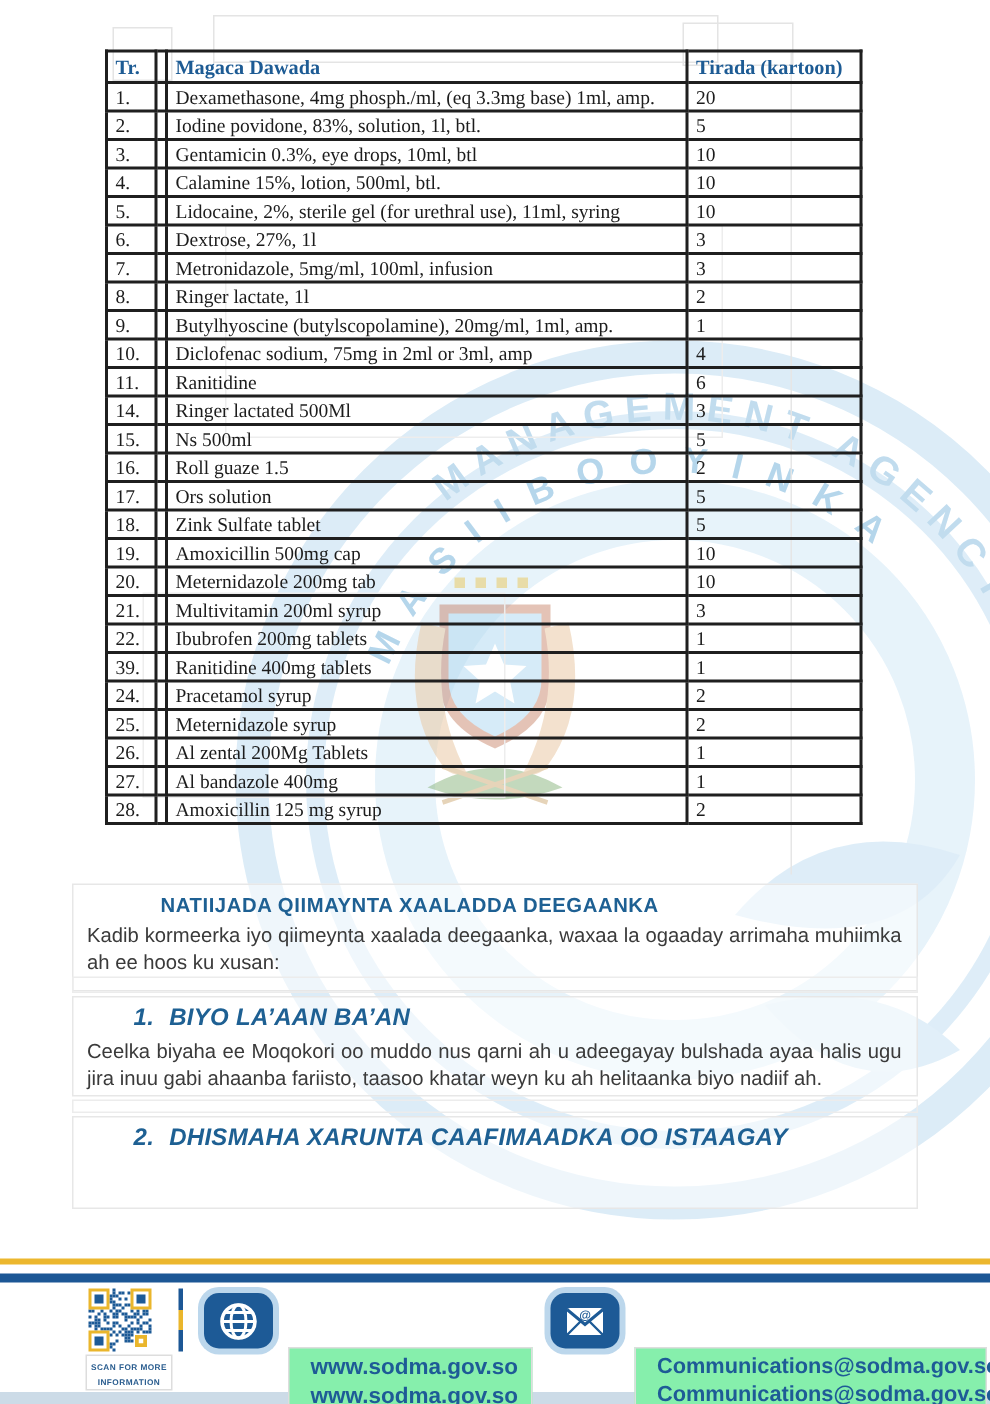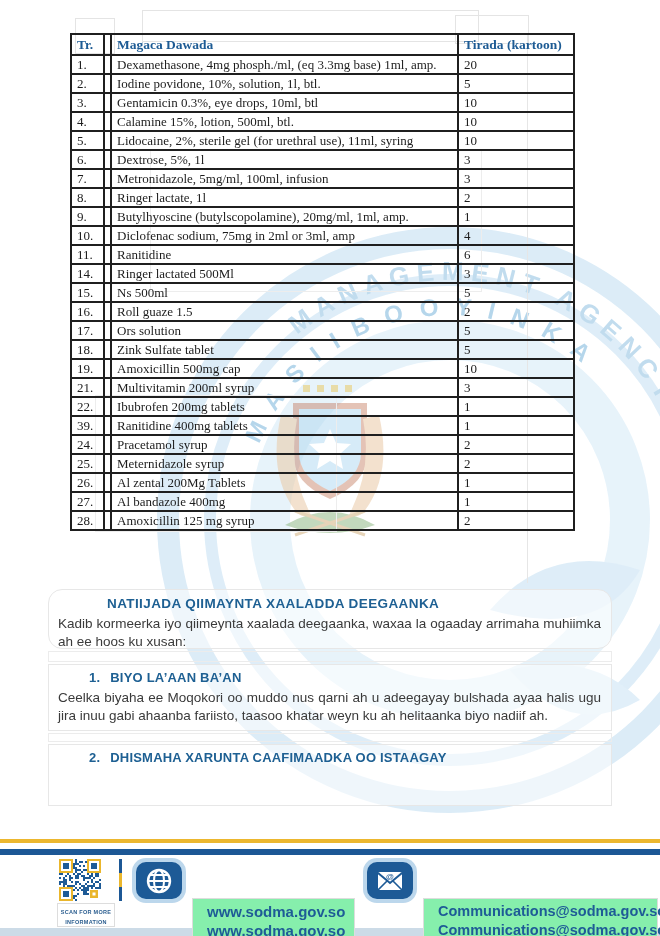--- a/index.html
+++ b/index.html
@@ -19,21 +19,21 @@
   table.meds th,table.meds td{border:2px solid #1f1f1f;font-family:"Liberation Serif",serif;font-size:13px;padding:0 5px;height:17px;line-height:16px;white-space:nowrap;overflow:hidden;}
   table.meds th{color:#1d5b94;font-weight:bold;text-align:left;height:19px;font-size:13.5px;}
   table.meds td{color:#1c1c1c;}
   table.meds .gut{padding:0;}
 
   
   .tblock{position:absolute;left:48px;width:564px;z-index:2;border:1px solid #e7e7e7;background:rgba(255,255,255,.55);box-sizing:border-box;}
   .gapbox{position:absolute;left:48px;width:564px;z-index:2;border:1px solid #ececec;box-sizing:border-box;}
   .main-title{font-size:13.5px;font-weight:bold;color:#1e6093;letter-spacing:.4px;padding:6px 0 4px 58px;}
   .para{font-size:13.5px;color:#3a3a3a;text-align:justify;line-height:1.36;padding:0 10px 6px 9px;}
-  .sub-title{font-size:13px;font-weight:bold;color:#1e6093;padding:5px 0 4px 40px;letter-spacing:.2px;}
+  .sub-title{font-size:16px;font-weight:bold;color:#1e6093;padding:5px 0 4px 40px;letter-spacing:.2px;font-style:italic;}
   .sub-title .num{margin-right:10px;}
 
   
   .rule-gold{position:absolute;left:0;top:839px;width:660px;height:4px;background:#ecb72e;z-index:2;}
   .rule-blue{position:absolute;left:0;top:849px;width:660px;height:6px;background:#1c5795;z-index:2;}
   .qr{position:absolute;left:58px;top:858px;width:44px;height:44px;z-index:3;}
   .qr-label{position:absolute;left:57px;top:903px;width:58px;height:24px;border:1px solid #ddd;z-index:3;
             font-size:5.5px;font-weight:bold;color:#2a5d8f;text-align:center;line-height:10px;padding-top:3px;box-sizing:border-box;letter-spacing:.3px;}
   .fdivider{position:absolute;left:119px;top:859px;width:3px;height:42px;z-index:3;
             background:linear-gradient(to bottom,#1c5795 0 34%,#eab62c 34% 66%,#1c5795 66% 100%);}
@@ -113,21 +113,21 @@
     <tbody id="meds-body">
         <tr>
           <td>1.</td>
           <td class="gut"></td>
           <td>Dexamethasone, 4mg phosph./ml, (eq 3.3mg base) 1ml, amp.</td>
           <td>20</td>
         </tr>
         <tr>
           <td>2.</td>
           <td class="gut"></td>
-          <td>Iodine povidone, 10%, solution, 1l, btl.</td>
+          <td>Iodine povidone, 83%, solution, 1l, btl.</td>
           <td>5</td>
         </tr>
         <tr>
           <td>3.</td>
           <td class="gut"></td>
           <td>Gentamicin 0.3%, eye drops, 10ml, btl</td>
           <td>10</td>
         </tr>
         <tr>
           <td>4.</td>
@@ -137,21 +137,21 @@
         </tr>
         <tr>
           <td>5.</td>
           <td class="gut"></td>
           <td>Lidocaine, 2%, sterile gel (for urethral use), 11ml, syring</td>
           <td>10</td>
         </tr>
         <tr>
           <td>6.</td>
           <td class="gut"></td>
-          <td>Dextrose, 5%, 1l</td>
+          <td>Dextrose, 27%, 1l</td>
           <td>3</td>
         </tr>
         <tr>
           <td>7.</td>
           <td class="gut"></td>
           <td>Metronidazole, 5mg/ml, 100ml, infusion</td>
           <td>3</td>
         </tr>
         <tr>
           <td>8.</td>
@@ -207,20 +207,26 @@
           <td>Zink Sulfate tablet</td>
           <td>5</td>
         </tr>
         <tr>
           <td>19.</td>
           <td class="gut"></td>
           <td>Amoxicillin 500mg cap</td>
           <td>10</td>
         </tr>
         <tr>
+          <td>20.</td>
+          <td class="gut"></td>
+          <td>Meternidazole 200mg tab</td>
+          <td>10</td>
+        </tr>
+        <tr>
           <td>21.</td>
           <td class="gut"></td>
           <td>Multivitamin 200ml syrup</td>
           <td>3</td>
         </tr>
         <tr>
           <td>22.</td>
           <td class="gut"></td>
           <td>Ibubrofen 200mg  tablets</td>
           <td>1</td>
@@ -257,21 +263,21 @@
         </tr>
         <tr>
           <td>28.</td>
           <td class="gut"></td>
           <td>Amoxicillin 125 mg syrup</td>
           <td>2</td>
         </tr>
       </tbody>
   </table>
 
-  <div class="tblock" style="top:589px;height:60px;border-radius:14px;">
+  <div class="tblock" style="top:589px;height:72px;">
     <div class="main-title">NATIIJADA QIIMAYNTA XAALADDA DEEGAANKA</div>
     <div class="para">Kadib kormeerka iyo qiimeynta xaalada deegaanka,  waxaa la ogaaday arrimaha muhiimka ah ee hoos ku xusan:</div>
   </div>
   <div class="gapbox" style="top:651px;height:11px;"></div>
 
   <div class="tblock" style="top:664px;height:67px;">
     <div class="sub-title">
       <span class="num">1.</span><span>BIYO LA’AAN BA’AN</span>
     </div>
     <div class="para">Ceelka biyaha ee Moqokori oo muddo nus qarni ah u adeegayay bulshada ayaa halis ugu jira inuu gabi ahaanba fariisto, taasoo khatar weyn ku ah helitaanka biyo nadiif ah.</div>

